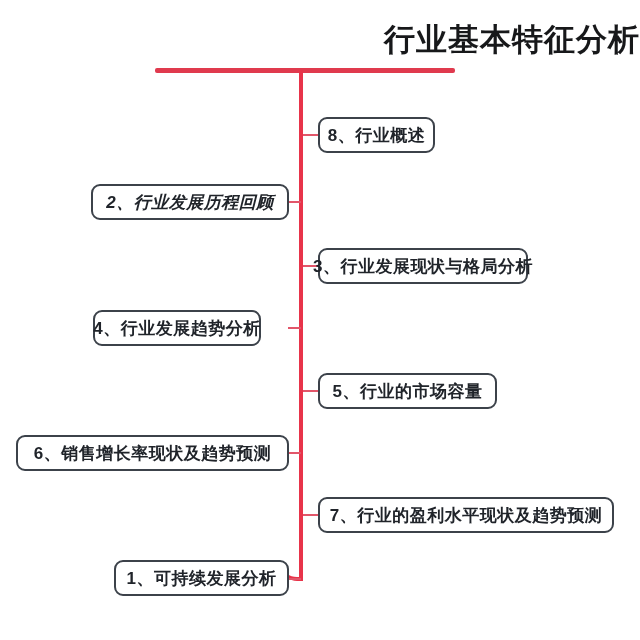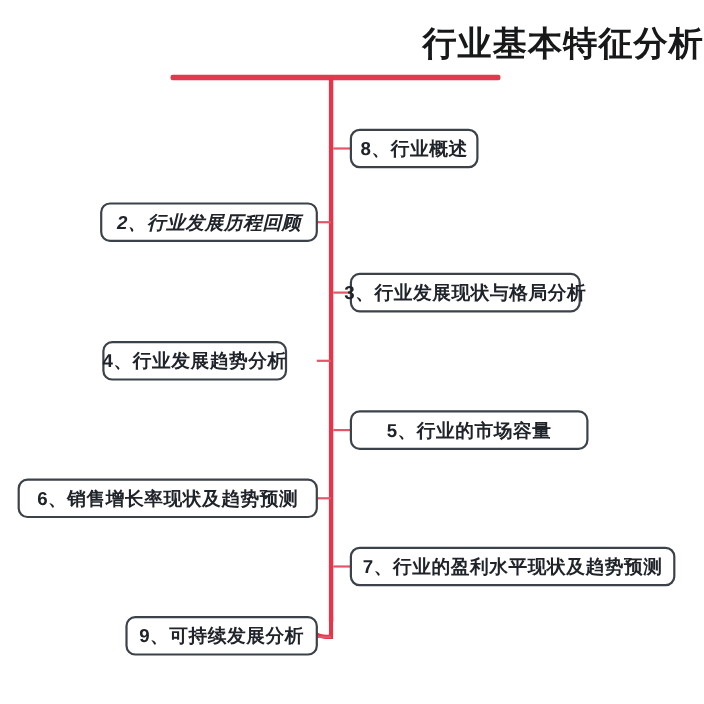--- a/index.html
+++ b/index.html
@@ -120,29 +120,29 @@
   </div>
 
   <div class="node" style="left:318px; top:248px; width:210px; height:36px;">
     <span>3、行业发展现状与格局分析</span>
   </div>
 
   <div class="node" style="left:93px; top:310px; width:168px; height:36px;">
     <span>4、行业发展趋势分析</span>
   </div>
 
-  <div class="node" style="left:318px; top:373px; width:217px; height:36px;">
+  <div class="node" style="left:318px; top:373px; width:179px; height:36px;">
     <span>5、行业的市场容量</span>
   </div>
 
   <div class="node" style="left:16px; top:435px; width:273px; height:36px;">
     <span>6、销售增长率现状及趋势预测</span>
   </div>
 
   <div class="node" style="left:318px; top:497px; width:296px; height:36px;">
     <span>7、行业的盈利水平现状及趋势预测</span>
   </div>
 
   <div class="node" style="left:114px; top:560px; width:175px; height:36px;">
-    <span>9、可持续发展分析</span>
+    <span>1、可持续发展分析</span>
   </div>
 
 </div>
 
 </body></html>

